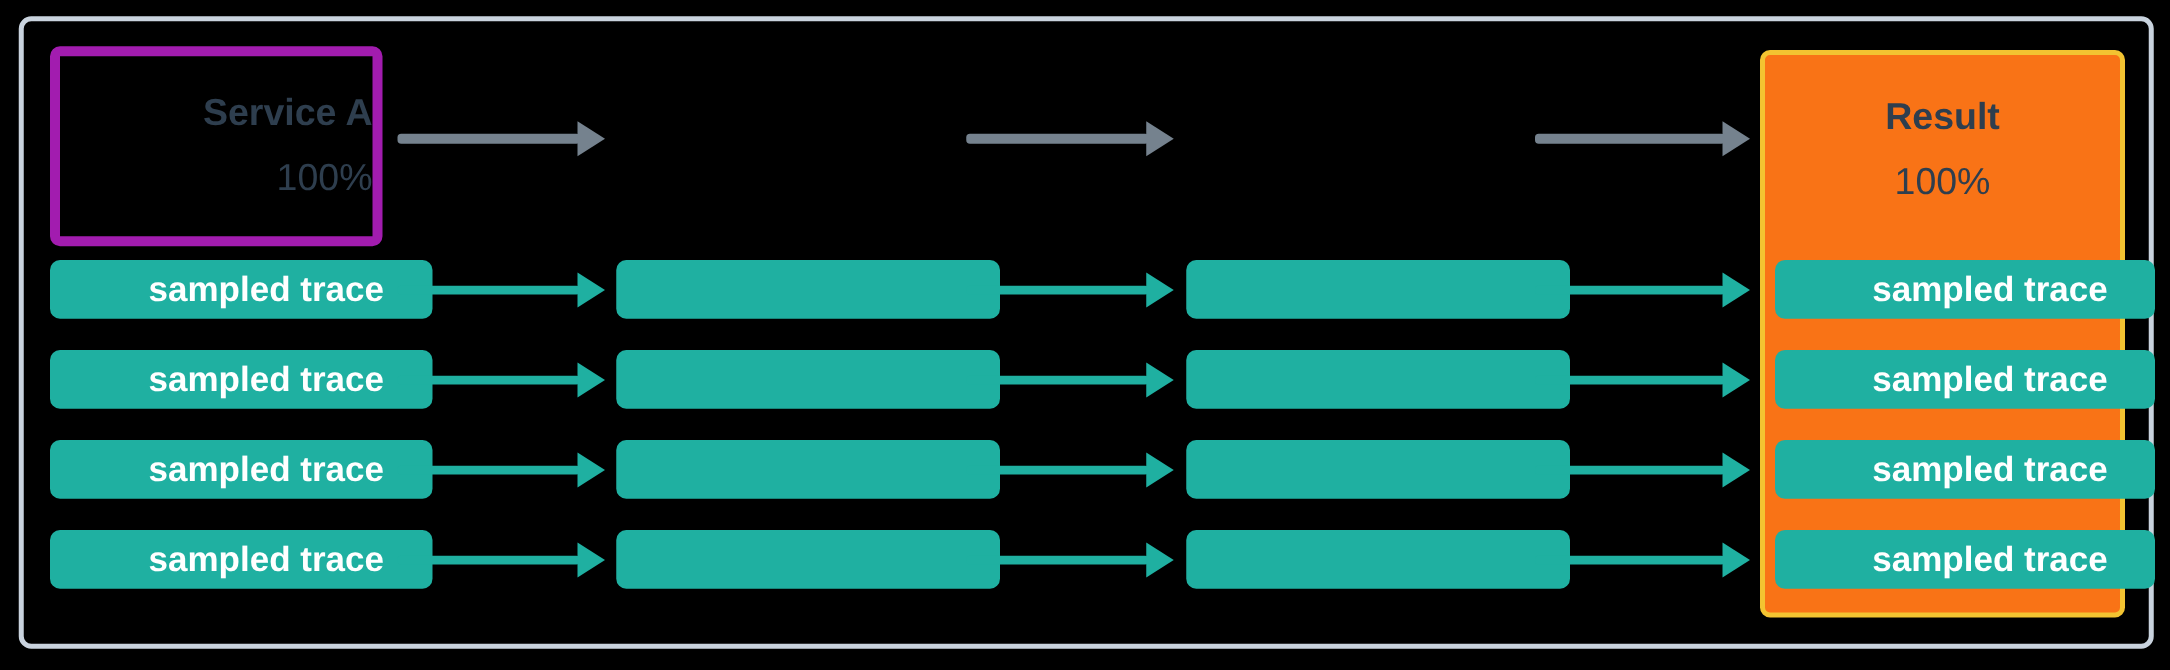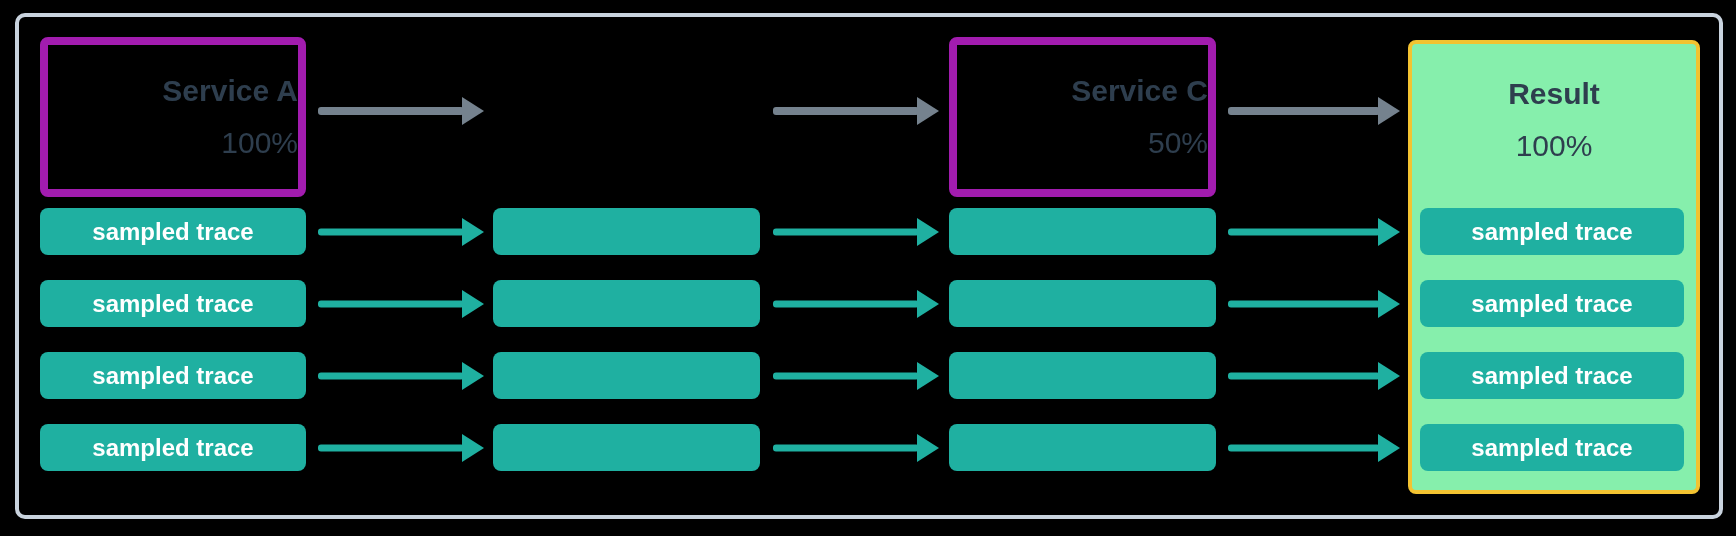--- a/index.html
+++ b/index.html
@@ -15,34 +15,34 @@
   .svc-box{
     position:absolute;top:37px;height:160px;box-sizing:border-box;
     border:8px solid #a21caf;border-radius:8px;z-index:2;
     display:flex;flex-direction:column;align-items:flex-end;justify-content:center;
   }
   .svc-title{font-size:30px;font-weight:700;color:#2E3E4E;line-height:42px;}
   .svc-pct{font-size:30px;font-weight:400;color:#2E3E4E;line-height:42px;margin-top:10px;}
   
   .result-box{
     position:absolute;left:1408px;top:40px;width:292px;height:454px;box-sizing:border-box;
-    background:#86efac;border:4px solid #F3C331;border-radius:8px;z-index:1;
+    background:#f97316;border:4px solid #F3C331;border-radius:8px;z-index:1;
     display:flex;flex-direction:column;align-items:center;padding-top:29px;
   }
   
   .c1{left:40px;width:266px;}
   .c2{left:493px;width:267px;}
   .c3{left:949px;width:267px;}
   .c4{left:1420px;width:264px;}
   .r1{top:208px;}.r2{top:280px;}.r3{top:352px;}.r4{top:424px;}
   
   .bar{
     position:absolute;height:47px;background:#1FB0A1;border-radius:8px;z-index:2;
-    color:#FFFFFF;font-size:24px;font-weight:700;
-    display:flex;align-items:center;justify-content:center;white-space:nowrap;
+    color:#FFFFFF;font-size:28px;font-weight:700;
+    display:flex;align-items:center;justify-content:center;white-space:nowrap;padding-left:40px;
   }
   
   .arrow{position:absolute;height:28px;z-index:2;}
   .arrow::before{
     content:"";position:absolute;left:0;right:20px;top:50%;transform:translateY(-50%);
     height:7px;border-radius:3px;background:var(--ac);
   }
   .arrow::after{
     content:"";position:absolute;right:0;top:0;width:0;height:0;
     border-left:22px solid var(--ac);border-top:14px solid transparent;border-bottom:14px solid transparent;
@@ -59,24 +59,20 @@
 </head>
 <body>
 
 <div class="stage">
 
   <div class="outer-frame"></div>
 
   <div class="svc-box c1">
     <div class="svc-title">Service A</div>
     <div class="svc-pct">100%</div>
-  </div>
-  <div class="svc-box c3">
-    <div class="svc-title">Service C</div>
-    <div class="svc-pct">50%</div>
   </div>
 
   <div class="result-box">
     <div class="svc-title">Result</div>
     <div class="svc-pct">100%</div>
   </div>
 
   <div class="arrow slate g1 ar-t"></div>
   <div class="arrow slate g2 ar-t"></div>
   <div class="arrow slate g3 ar-t"></div>

